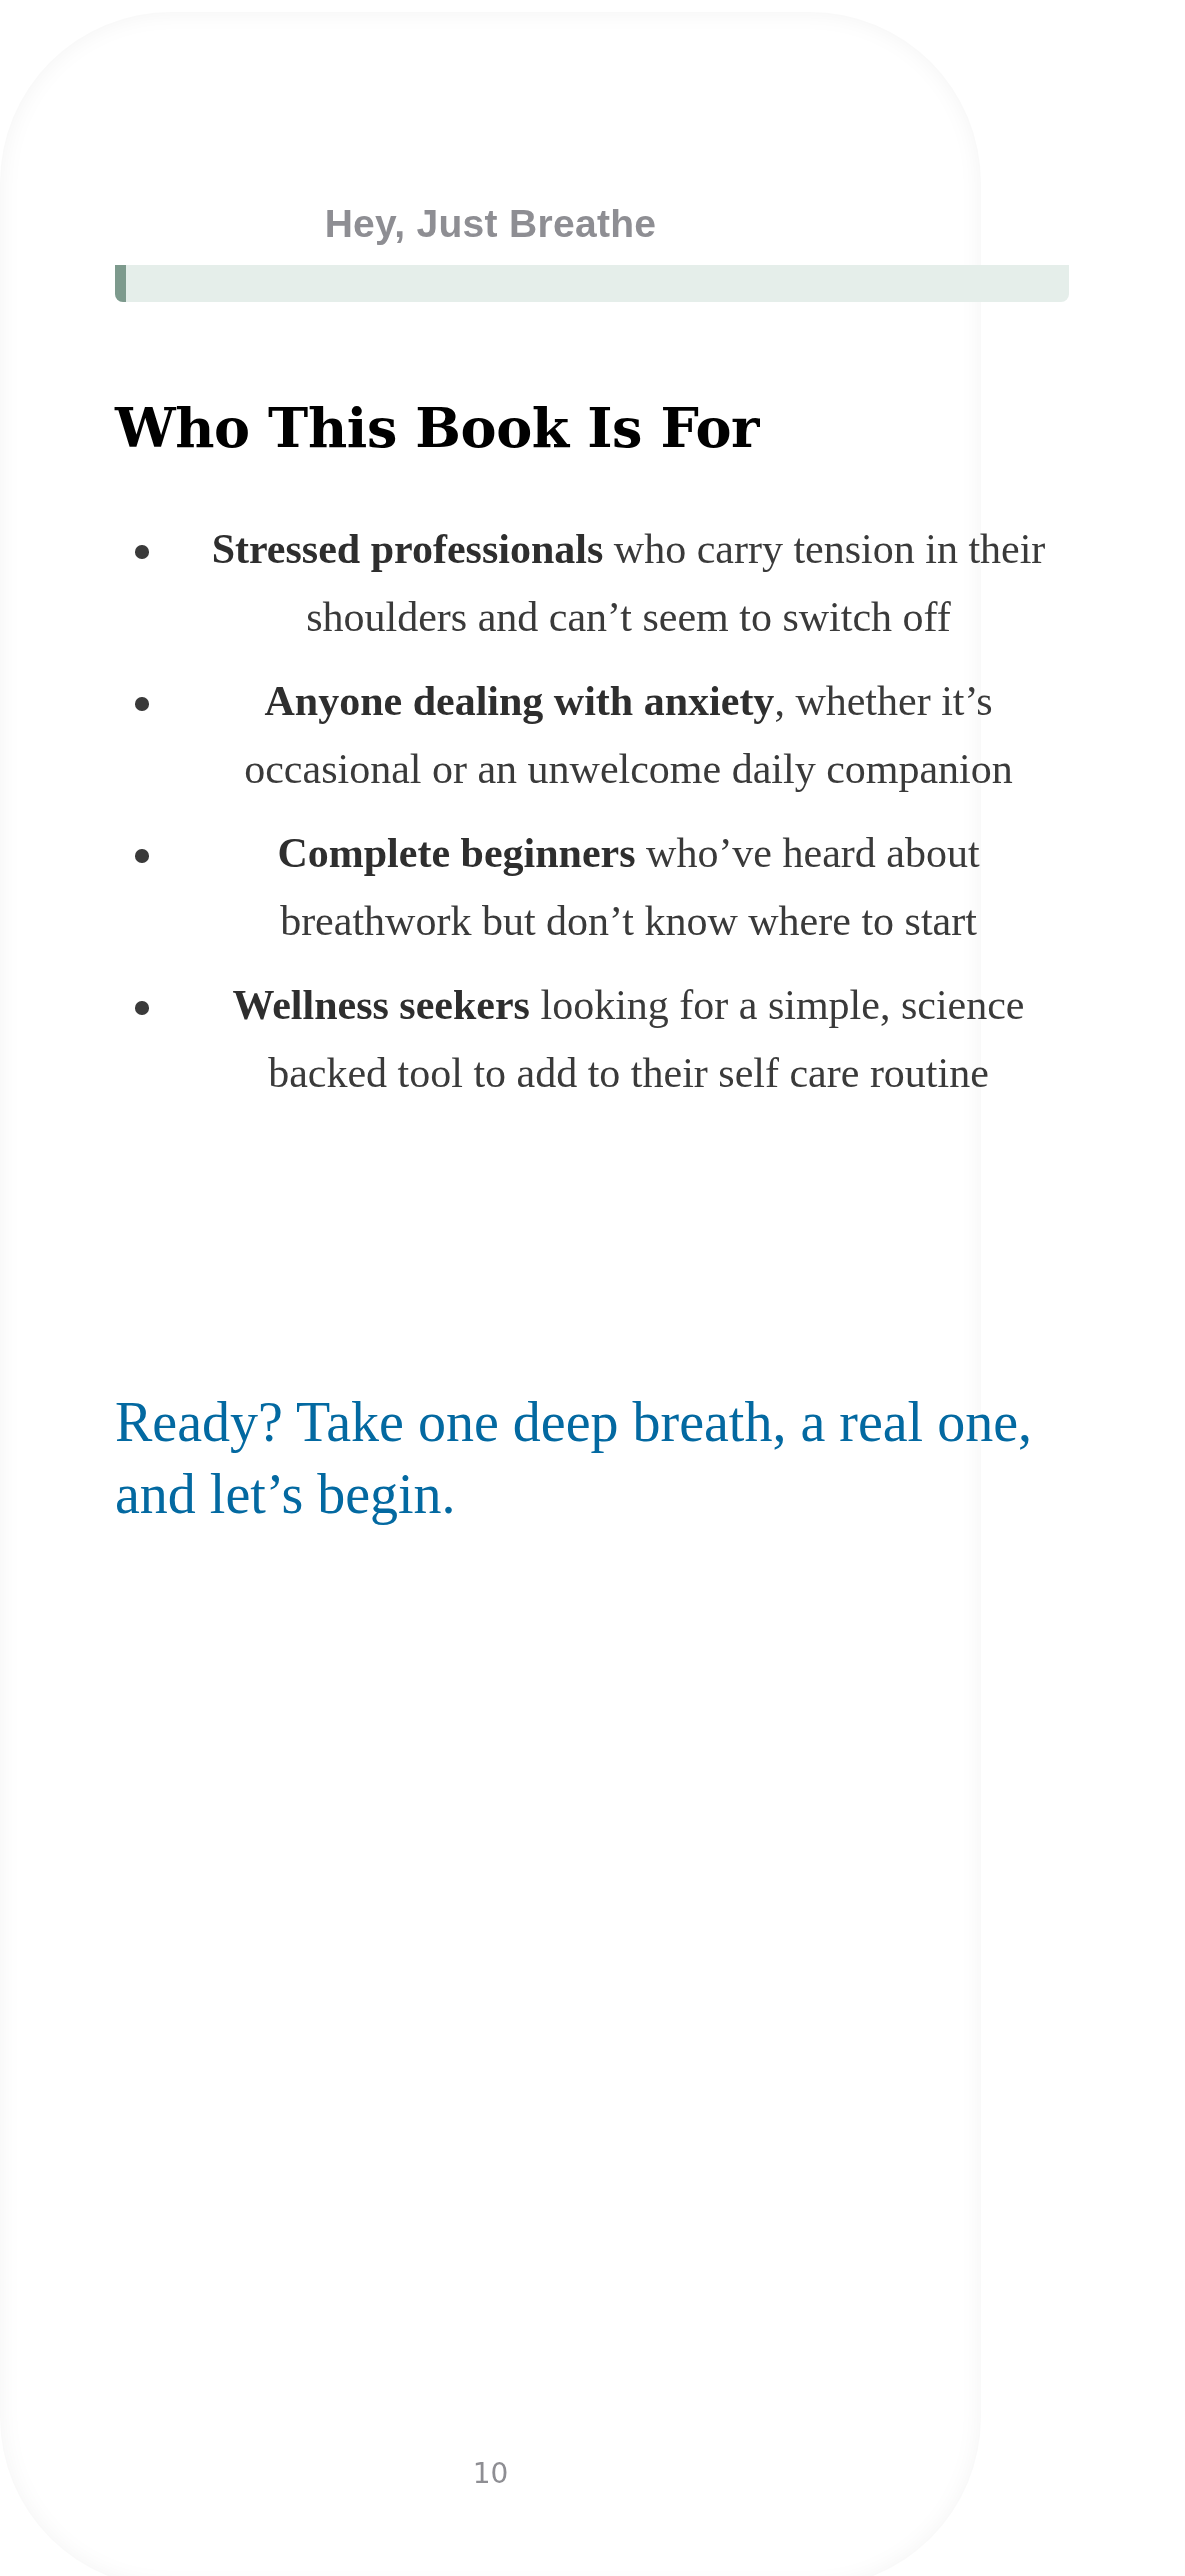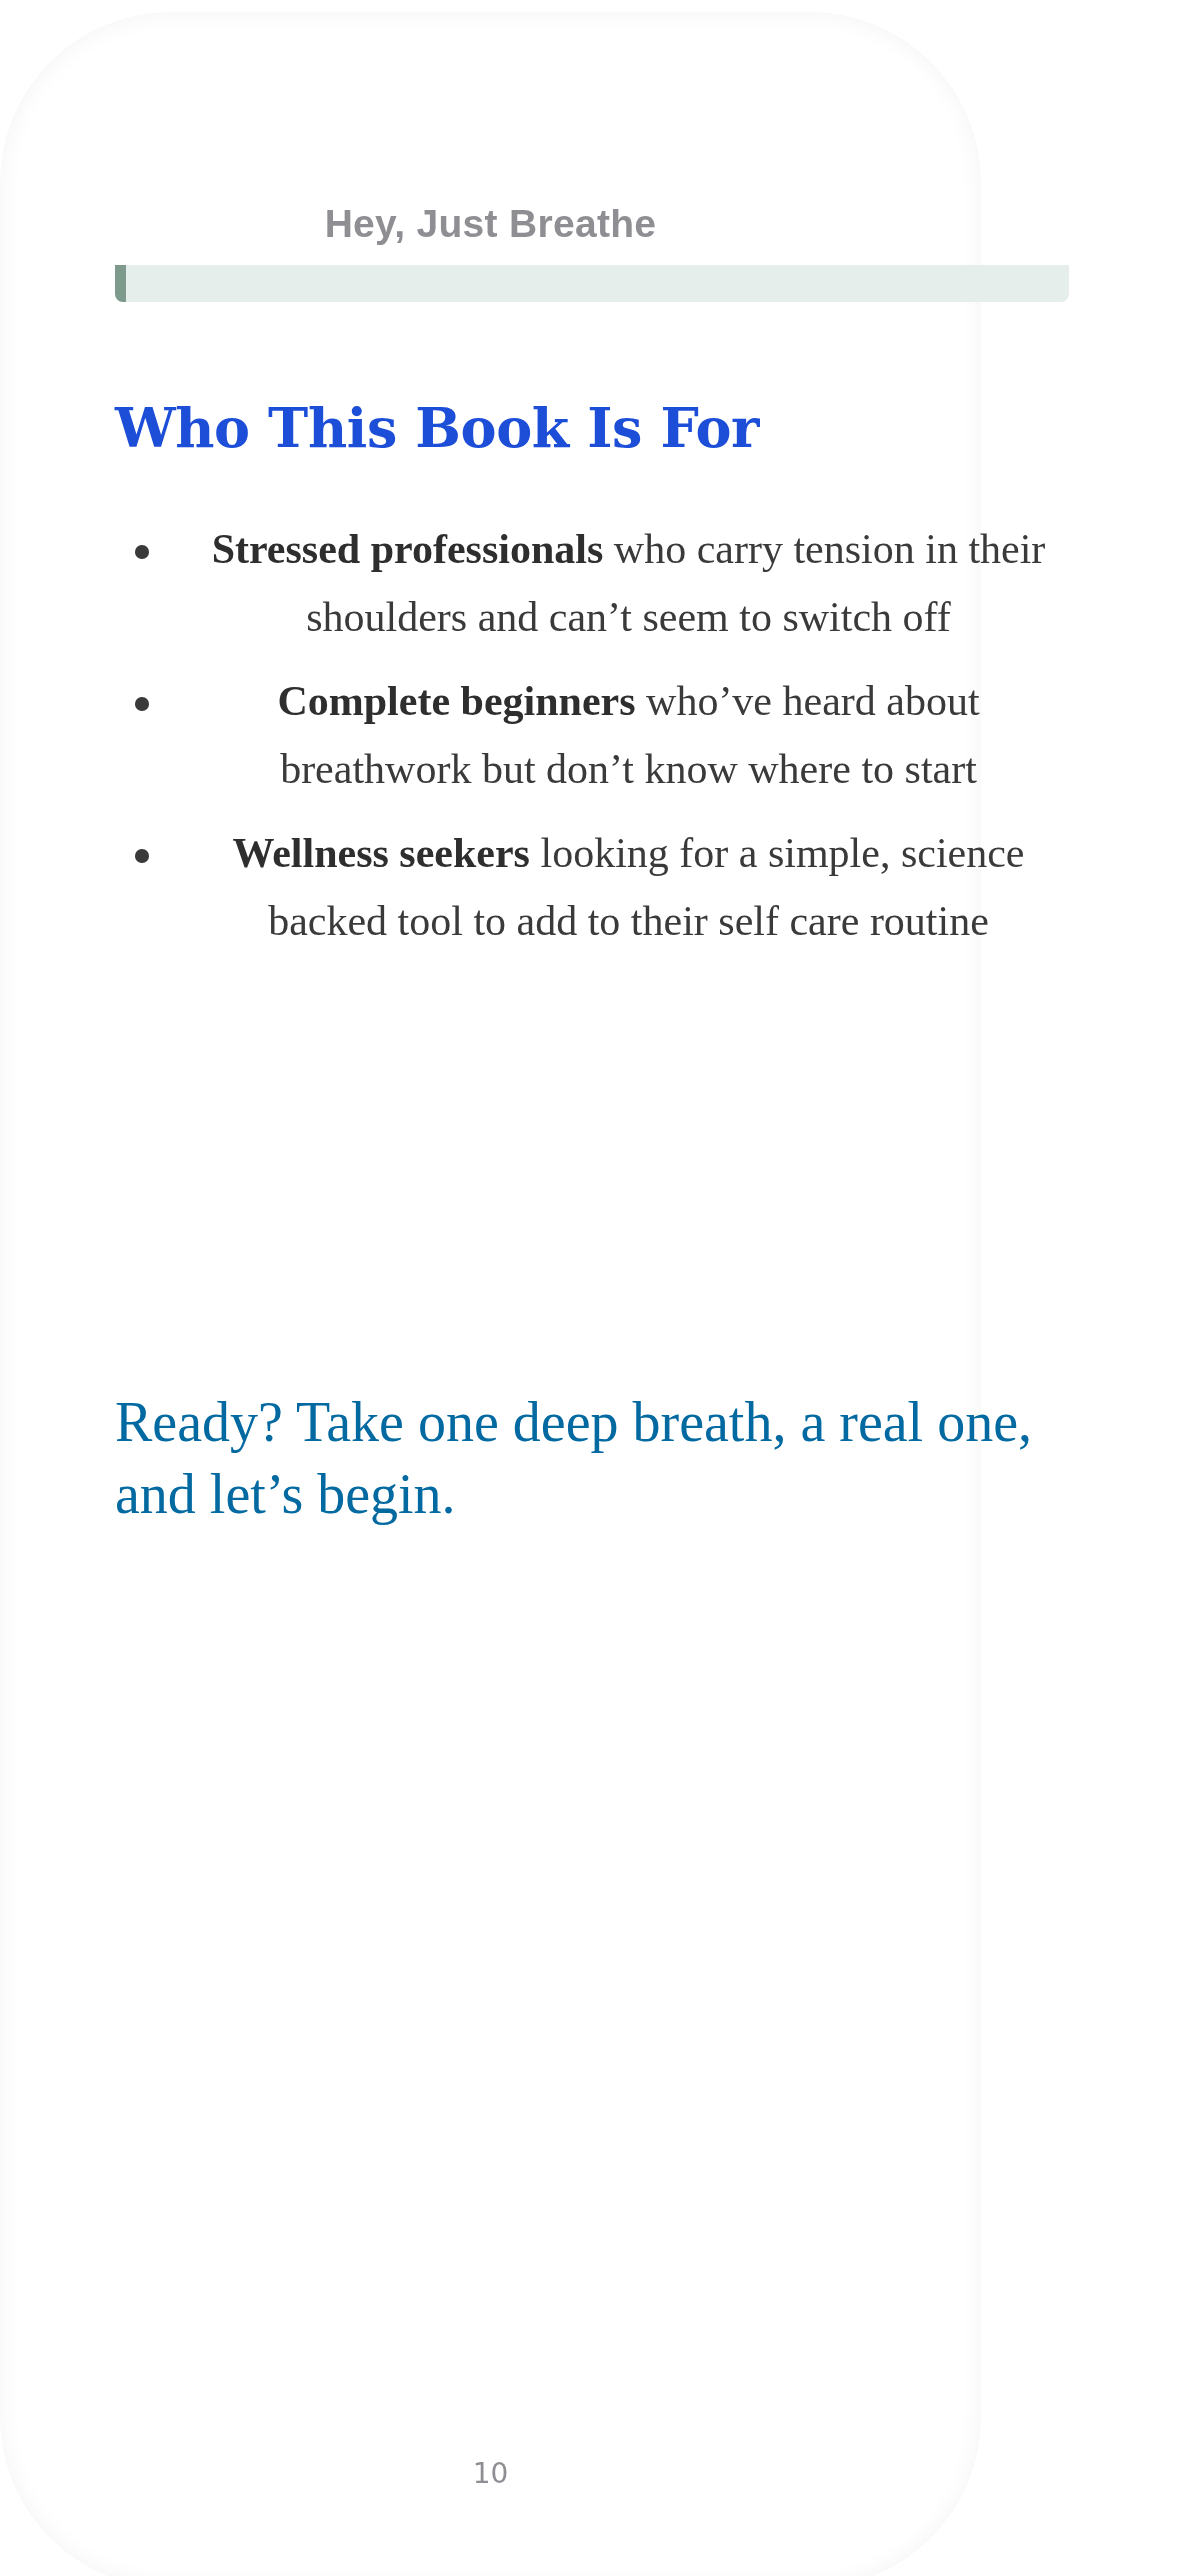--- a/index.html
+++ b/index.html
@@ -21,21 +21,21 @@
     position: absolute; left: 115px; top: 253px; width: 954px; height: 37px;
     background: #e5eeea; border-radius: 0 0 8px 8px; overflow: hidden;
   }
   .progress-fill {
     position: absolute; left: 0; top: 0; bottom: 0; width: 10.8px;
     background: #7d9a8d;
   }
   .heading {
     position: absolute; left: 115px; top: 384px; margin: 0;
     font-family: "DejaVu Serif", serif; font-weight: 700;
-    font-size: 54px; color: #1d4ed8; letter-spacing: -0.4px;
+    font-size: 54px; color: #000000; letter-spacing: -0.4px;
     white-space: nowrap;
   }
   .list {
     position: absolute; left: 115px; top: 503px; width: 961px;
     margin: 0; padding: 0; list-style: none;
     font-family: "Liberation Serif", serif; font-size: 42px;
     line-height: 68px; color: #3a3a3a;
   }
   .list li { position: relative; padding-left: 66px; margin-bottom: 16px; text-align: center; }
   .bullet {
@@ -65,20 +65,24 @@
 
   <h1 class="heading">Who This Book Is For</h1>
 
   <ul class="list">
     <li>
       <span class="bullet"></span>
       <b>Stressed professionals</b><span> who carry tension in their shoulders and can’t seem to switch off</span>
     </li>
     <li>
       <span class="bullet"></span>
+      <b>Anyone dealing with anxiety</b><span>, whether it’s occasional or an unwelcome daily companion</span>
+    </li>
+    <li>
+      <span class="bullet"></span>
       <b>Complete beginners</b><span> who’ve heard about breathwork but don’t know where to start</span>
     </li>
     <li>
       <span class="bullet"></span>
       <b>Wellness seekers</b><span> looking for a simple, sci­ence backed tool to add to their self care rou­tine</span>
     </li>
   </ul>
 
   <p class="closing">Ready? Take one deep breath, a real one, and let’s begin.</p>
 

